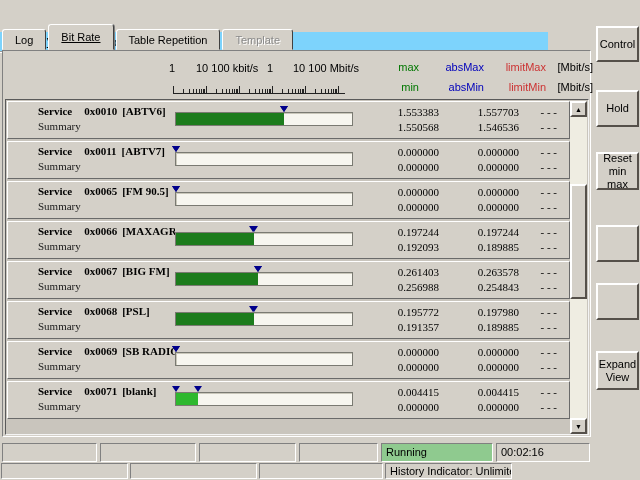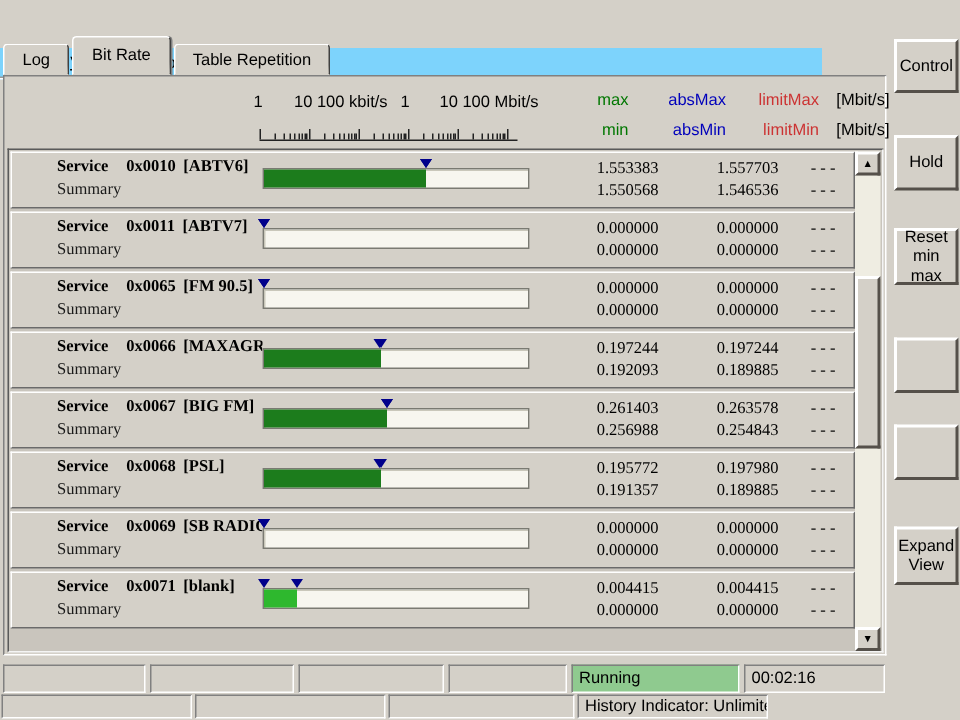--- a/index.html
+++ b/index.html
@@ -12,21 +12,21 @@
     border-bottom:1px solid #fff;box-shadow:0 -1px 0 #9a9a9a inset;margin-top:32px;}
   .menu-item{display:inline-block;padding:0 9px;cursor:default;}
   .menu-item u{text-decoration:underline;}
 
   
   .tabstrip{position:absolute;left:2px;top:22px;height:28px;display:flex;align-items:flex-end;}
   .tab{background:#d4d0c8;border:1px solid;border-color:#fff #404040 #d4d0c8 #fff;
     border-radius:3px 3px 0 0;height:21px;line-height:21px;padding:0 12px;margin-right:2px;
     box-sizing:border-box;}
   .tab.active{height:26px;line-height:25px;font-weight:normal;z-index:3;
-    box-shadow:1px 0 0 #808080;}
+    box-shadow:1px 0 0 #808080;text-decoration:underline;}
   .tab.disabled{color:#8a8a8a;text-shadow:1px 1px 0 #fff;}
 
   
   .main-panel{position:absolute;left:2px;top:50px;width:589px;height:387px;
     background:#d4d0c8;border:1px solid;border-color:#808080 #fff #fff #808080;box-sizing:border-box;}
 
   
   .scale-label{position:absolute;top:62px;white-space:nowrap;}
   .ruler{position:absolute;left:173px;top:78px;width:172px;height:15px;
     border-bottom:1px solid #222;}
@@ -85,20 +85,21 @@
 <body>
 
 <div id="screen">
 
   <div class="menubar"><span class="menu-item"><u>F</u>ile</span><span class="menu-item"><u>V</u>iew</span><span class="menu-item"><u>S</u>etup</span><span class="menu-item"><u>H</u>elp</span></div>
 
   <div class="tabstrip">
       <div class="tab">Log</div>
       <div class="tab active">Bit Rate</div>
       <div class="tab">Table Repetition</div>
+      <div class="tab disabled">Template</div>
     </div>
 
   <div class="main-panel"></div>
 
   <span class="scale-label" style="left:169px">1</span>
   <span class="scale-label" style="left:196px">10 100 kbit/s</span>
   <span class="scale-label" style="left:267px">1</span>
   <span class="scale-label" style="left:293px">10 100 Mbit/s</span>
   <div class="ruler">
       <div class="tick" style="left: 0px; height: 7px;"></div>

